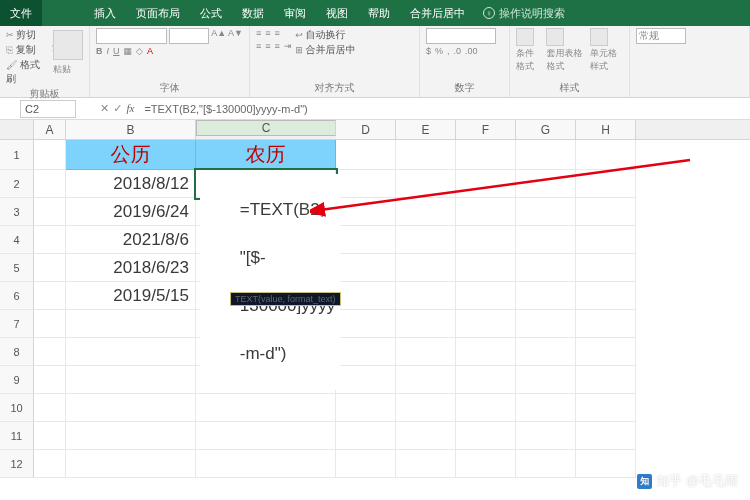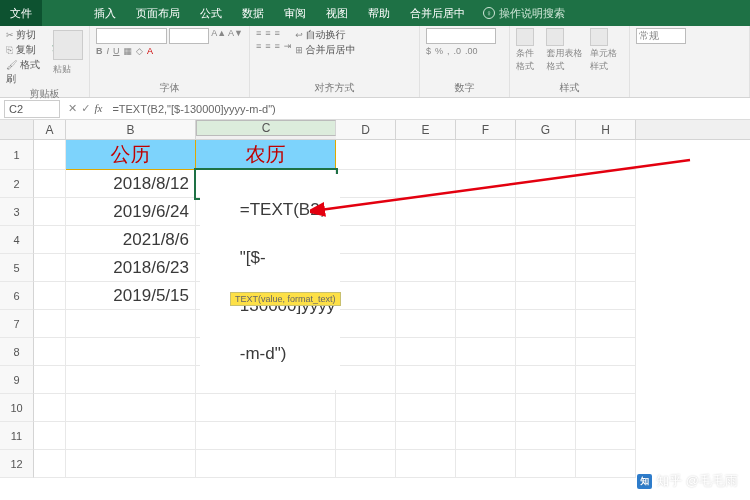--- a/index.html
+++ b/index.html
@@ -17,21 +17,21 @@
 .ribbon-group { border-right: 1px solid #e1e1e1; padding: 2px 6px; display: flex; flex-direction: column; justify-content: space-between; font-size: 10px; color: #666; }
 .group-content { display: flex; gap: 4px; flex: 1; }
 .group-label { text-align: center; font-size: 10px; color: #7a7a7a; padding-top: 1px; }
 .btn-col { display: flex; flex-direction: column; gap: 1px; font-size: 10px; color: #555; }
 .icon-box { width: 18px; height: 18px; background: #e8e8e8; border: 1px solid #ccc; display: inline-block; }
 .big-icon { width: 30px; height: 30px; background: #e8e8e8; border: 1px solid #ccc; margin: 2px auto; }
 .sel { border: 1px solid #bbb; background: #fff; height: 16px; min-width: 40px; font-size: 10px; display: inline-flex; align-items: center; padding: 0 2px; color: #888; }
 .mini { font-size: 9px; color: #888; }
 
 .namebox-row { display: flex; align-items: center; height: 22px; background: #fff; border-bottom: 1px solid #dcdcdc; font-size: 11px; }
-.name-box { width: 56px; border: 1px solid #ccc; height: 18px; margin: 0 4px; padding: 0 4px; display: flex; align-items: center; color: #555; }
+.name-box { width: 56px; border: 1px solid #ccc; height: 18px; margin: 0 20px; padding: 0 4px; display: flex; align-items: center; color: #555; }
 .fx-btns { display: flex; gap: 4px; color: #888; padding: 0 4px; }
 .fx-icon { font-style: italic; font-family: serif; color: #666; }
 .formula-bar { flex: 1; padding: 0 6px; color: #666; font-size: 11px; }
 
 .grid-wrap { position: relative; }
 .col-headers { display: flex; height: 20px; background: #f0f0f0; border-bottom: 1px solid #d4d4d4; }
 .corner { width: 34px; border-right: 1px solid #d4d4d4; background: #f0f0f0; }
 .col-h { border-right: 1px solid #d4d4d4; text-align: center; font-size: 12px; color: #555; display: flex; align-items: center; justify-content: center; background: #f8f8f8; }
 .col-h.sel { background: #dcecdc; }
 
@@ -45,21 +45,21 @@
 
 .ref { color: #404040; text-align: center; }
 
 .w-a { width: 32px; }
 .w-b { width: 130px; }
 .w-c { width: 140px; }
 .w-narrow { width: 60px; }
 
 .row.hdr { height: 30px; }
 
-.tooltip { position: absolute; left: 230px; top: 172px; background: #fde047; border: 1px solid #c8c070; font-size: 9px; padding: 1px 4px; color: #666; z-index: 20; }
+.tooltip { position: absolute; left: 230px; top: 172px; background: #0f172a; border: 1px solid #c8c070; font-size: 9px; padding: 1px 4px; color: #666; z-index: 20; }
 
 .arrow { position: absolute; z-index: 30; pointer-events: none; }
 
 .watermark { position: absolute; right: 12px; bottom: 10px; font-size: 13px; color: #fff; text-shadow: 0 0 2px rgba(0,0,0,0.3); opacity: 0.85; display: flex; align-items: center; gap: 4px; }
 .wm-logo { width: 15px; height: 15px; background: #0a66c2; color: #fff; border-radius: 2px; display: flex; align-items: center; justify-content: center; font-size: 9px; font-weight: bold; }
 </style>
 </head>
 <body>
 
 <div class="title-bar">

